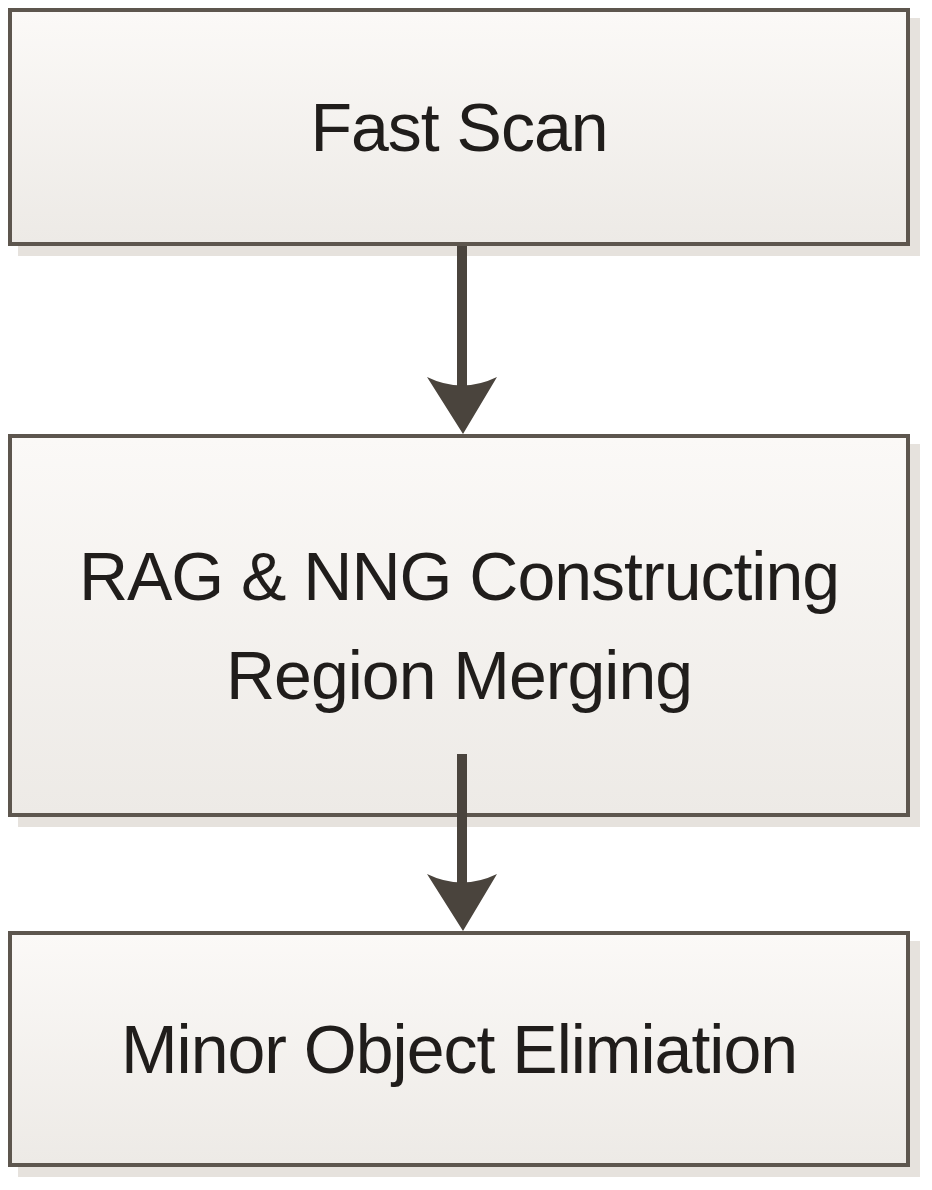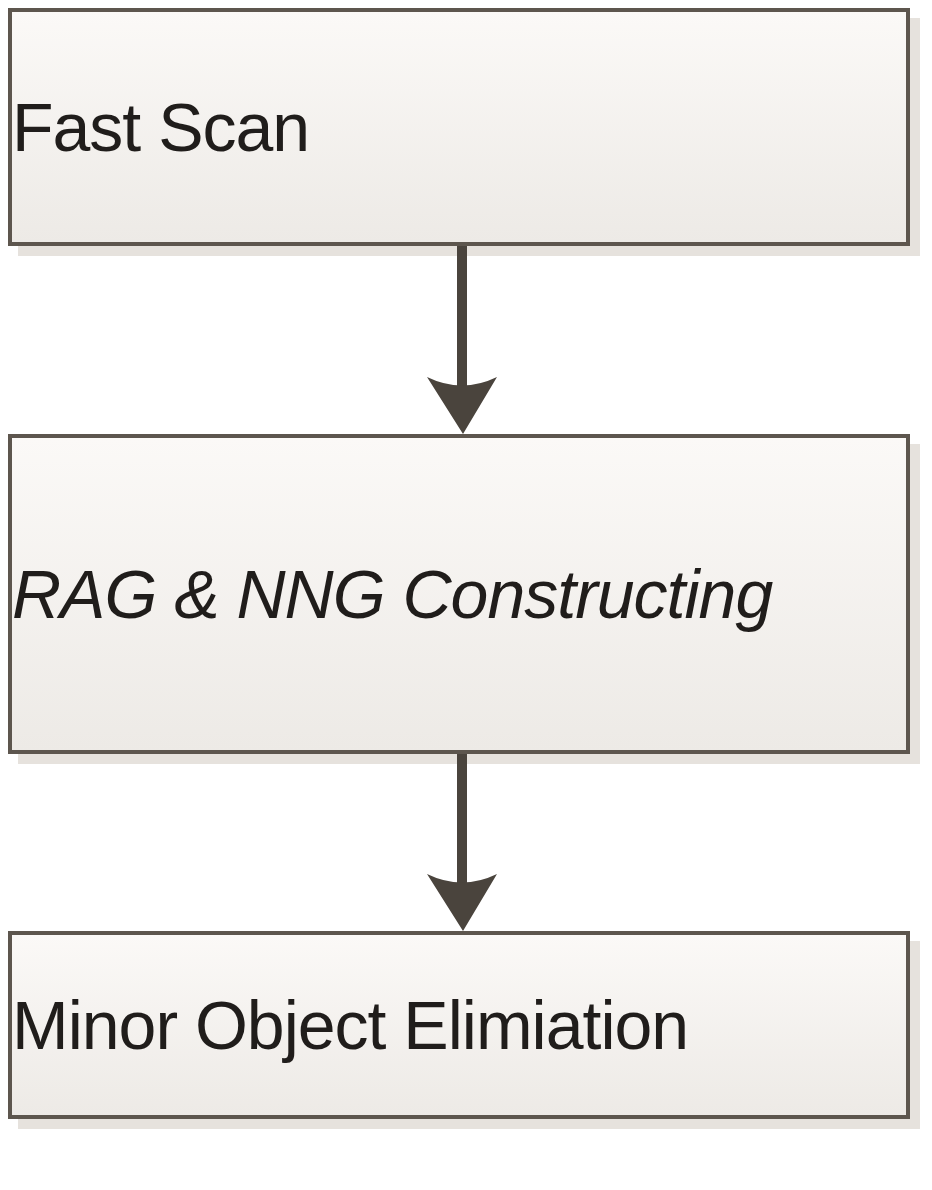--- a/index.html
+++ b/index.html
@@ -20,26 +20,26 @@
     left: 8px;
     width: 902px;
     box-sizing: border-box;
     border: 4px solid var(--box_border, #5d564e);
     background: linear-gradient(180deg,
       var(--box_fill_top, #fbf9f7) 0%,
       var(--box_fill_bottom, #edeae6) 100%);
     box-shadow: 10px 10px 0 var(--shadow, #e6e2dd);
     display: flex;
     flex-direction: column;
-    align-items: flex-start;
+    align-items: center;
     justify-content: center;
   }
   .box-1 { top: 8px;   height: 238px; }
-  .box-2 { top: 434px; height: 320px; font-style: italic; }
-  .box-3 { top: 931px; height: 188px; }
+  .box-2 { top: 434px; height: 383px; }
+  .box-3 { top: 931px; height: 236px; }
   .box-line {
     color: var(--text, #201d1b);
     font-size: 68px;
     line-height: 1.45;
     white-space: nowrap;
     text-align: center;
     letter-spacing: -1px;
   }
   .flow-arrow {
     position: absolute;
@@ -81,20 +81,21 @@
     <div class="arrow-shaft"></div>
     <div class="arrow-head">
       <svg width="70" height="57" viewBox="0 0 70 57" xmlns="http://www.w3.org/2000/svg">
         <path d="M0,0 Q35,17 70,0 L36,57 Z"></path>
       </svg>
     </div>
   </div>
 
   <div class="flow-box box-2">
     <div class="box-line">RAG &amp; NNG Constructing</div>
+    <div class="box-line">Region Merging</div>
   </div>
 
   <div class="flow-arrow arrow-2">
     <div class="arrow-shaft"></div>
     <div class="arrow-head">
       <svg width="70" height="57" viewBox="0 0 70 57" xmlns="http://www.w3.org/2000/svg">
         <path d="M0,0 Q35,17 70,0 L36,57 Z"></path>
       </svg>
     </div>
   </div>

